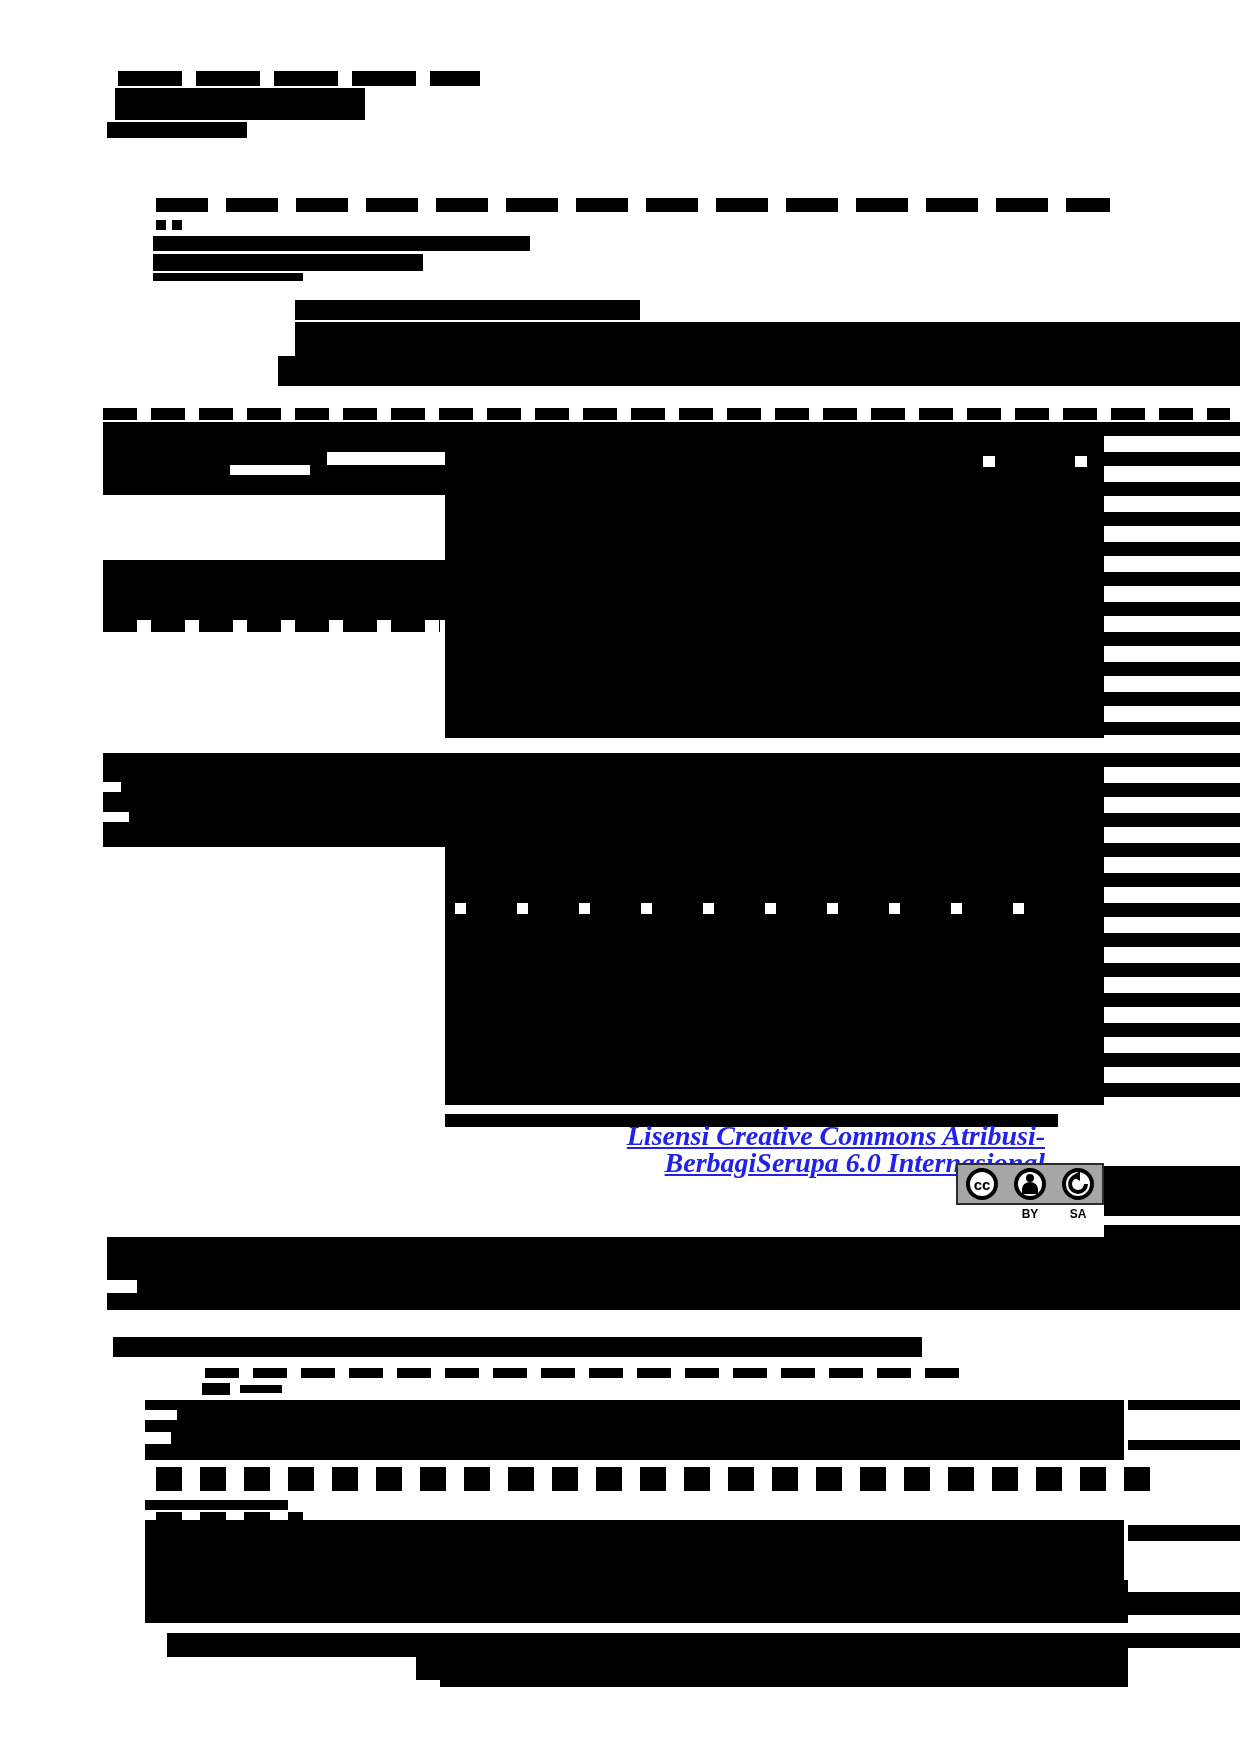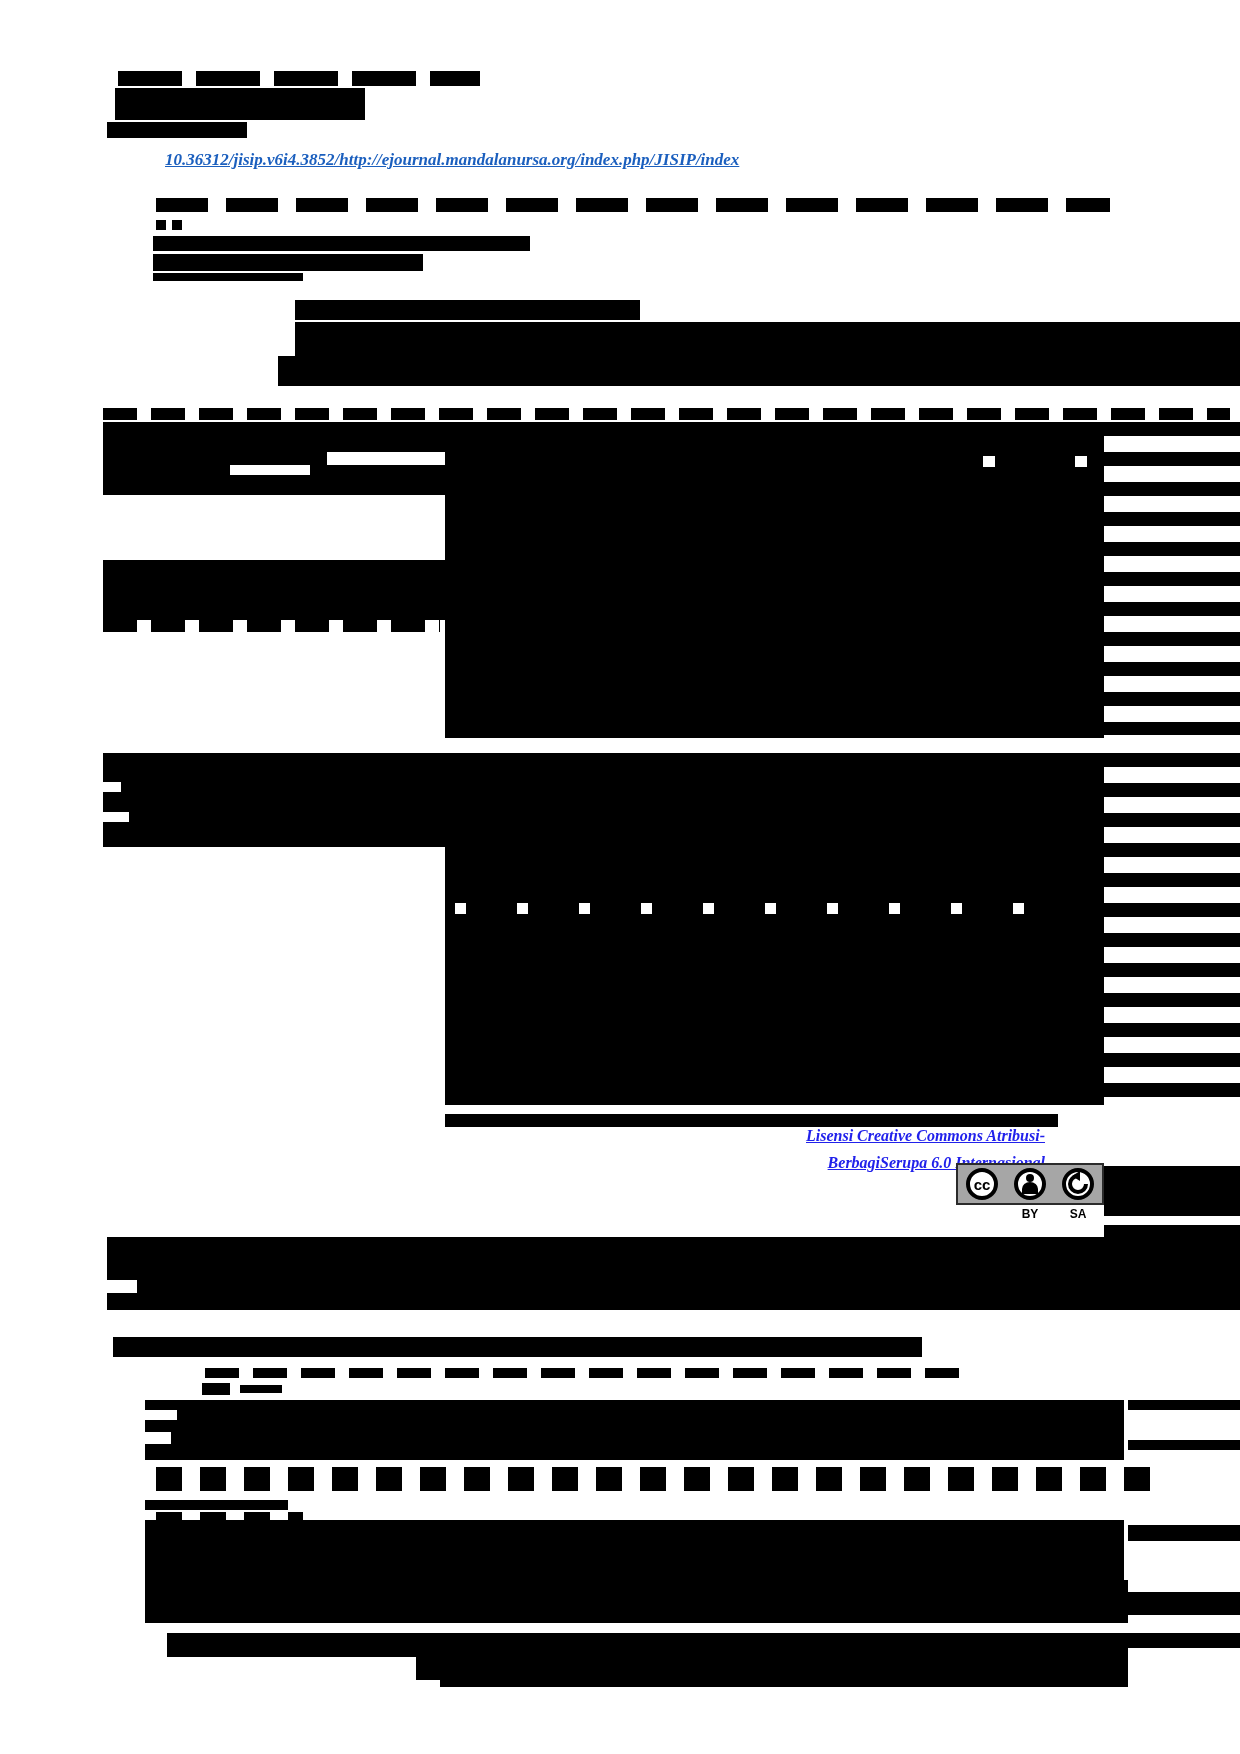--- a/index.html
+++ b/index.html
@@ -16,37 +16,36 @@
   .dash-fine{position:absolute;background:repeating-linear-gradient(90deg,#000 0 26px,transparent 26px 44px);}
   
   .vstrip{position:absolute;background:repeating-linear-gradient(180deg,#000 0 14px,transparent 14px 30px);}
   .doi-link{
     position:absolute;left:165px;top:150px;width:790px;height:28px;
     font-size:17px;font-weight:bold;font-style:italic;
     color:#1B5FBE;text-decoration:underline;white-space:nowrap;overflow:hidden;
   }
   .license-link{
     position:absolute;left:620px;top:1122px;width:425px;text-align:right;
-    font-size:16px;line-height:27px;font-weight:bold;font-style:italic;
+    font-size:28px;line-height:27px;font-weight:bold;font-style:italic;
     color:#2121EB;
   }
   .license-link a{color:#2121EB;text-decoration:underline;}
   .cc-badge{position:absolute;left:956px;top:1163px;width:148px;height:58px;}
   .white-dot{position:absolute;width:11px;height:11px;background:#fff;}
 </style>
 </head>
 <body>
 
 <div class="page">
 
   <div class="dash" style="left:118px;top:71px;width:362px;height:15px;background:repeating-linear-gradient(90deg,#000 0 64px,transparent 64px 78px);"></div>
   <div class="rb" style="left:115px;top:88px;width:250px;height:32px;"></div>
   <div class="rb" style="left:107px;top:122px;width:140px;height:16px;"></div>
 
-  <a class="doi-link" href="#">10.36312/jisip.v6i4.3852/http://ejournal.mandalanursa.org/index.php/JISIP/index</a>
 
   <div class="dash-fine" style="left:156px;top:198px;width:954px;height:14px;background:repeating-linear-gradient(90deg,#000 0 52px,transparent 52px 70px);"></div>
   <div class="rb" style="left:156px;top:220px;width:10px;height:10px;"></div>
   <div class="rb" style="left:172px;top:220px;width:10px;height:10px;"></div>
 
   <div class="rb" style="left:153px;top:236px;width:377px;height:15px;"></div>
   <div class="rb" style="left:153px;top:254px;width:270px;height:17px;"></div>
   <div class="rb" style="left:153px;top:273px;width:150px;height:8px;"></div>
 
   <div class="rb" style="left:295px;top:300px;width:345px;height:20px;"></div>

